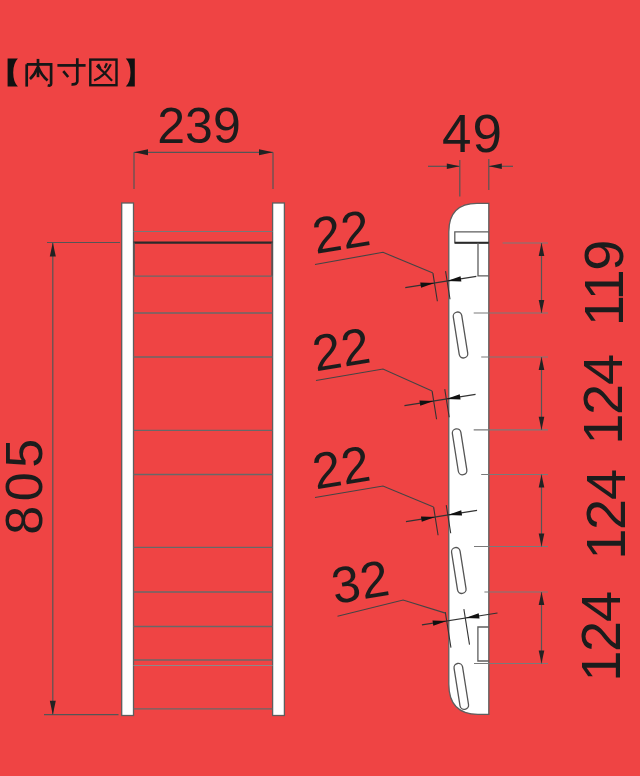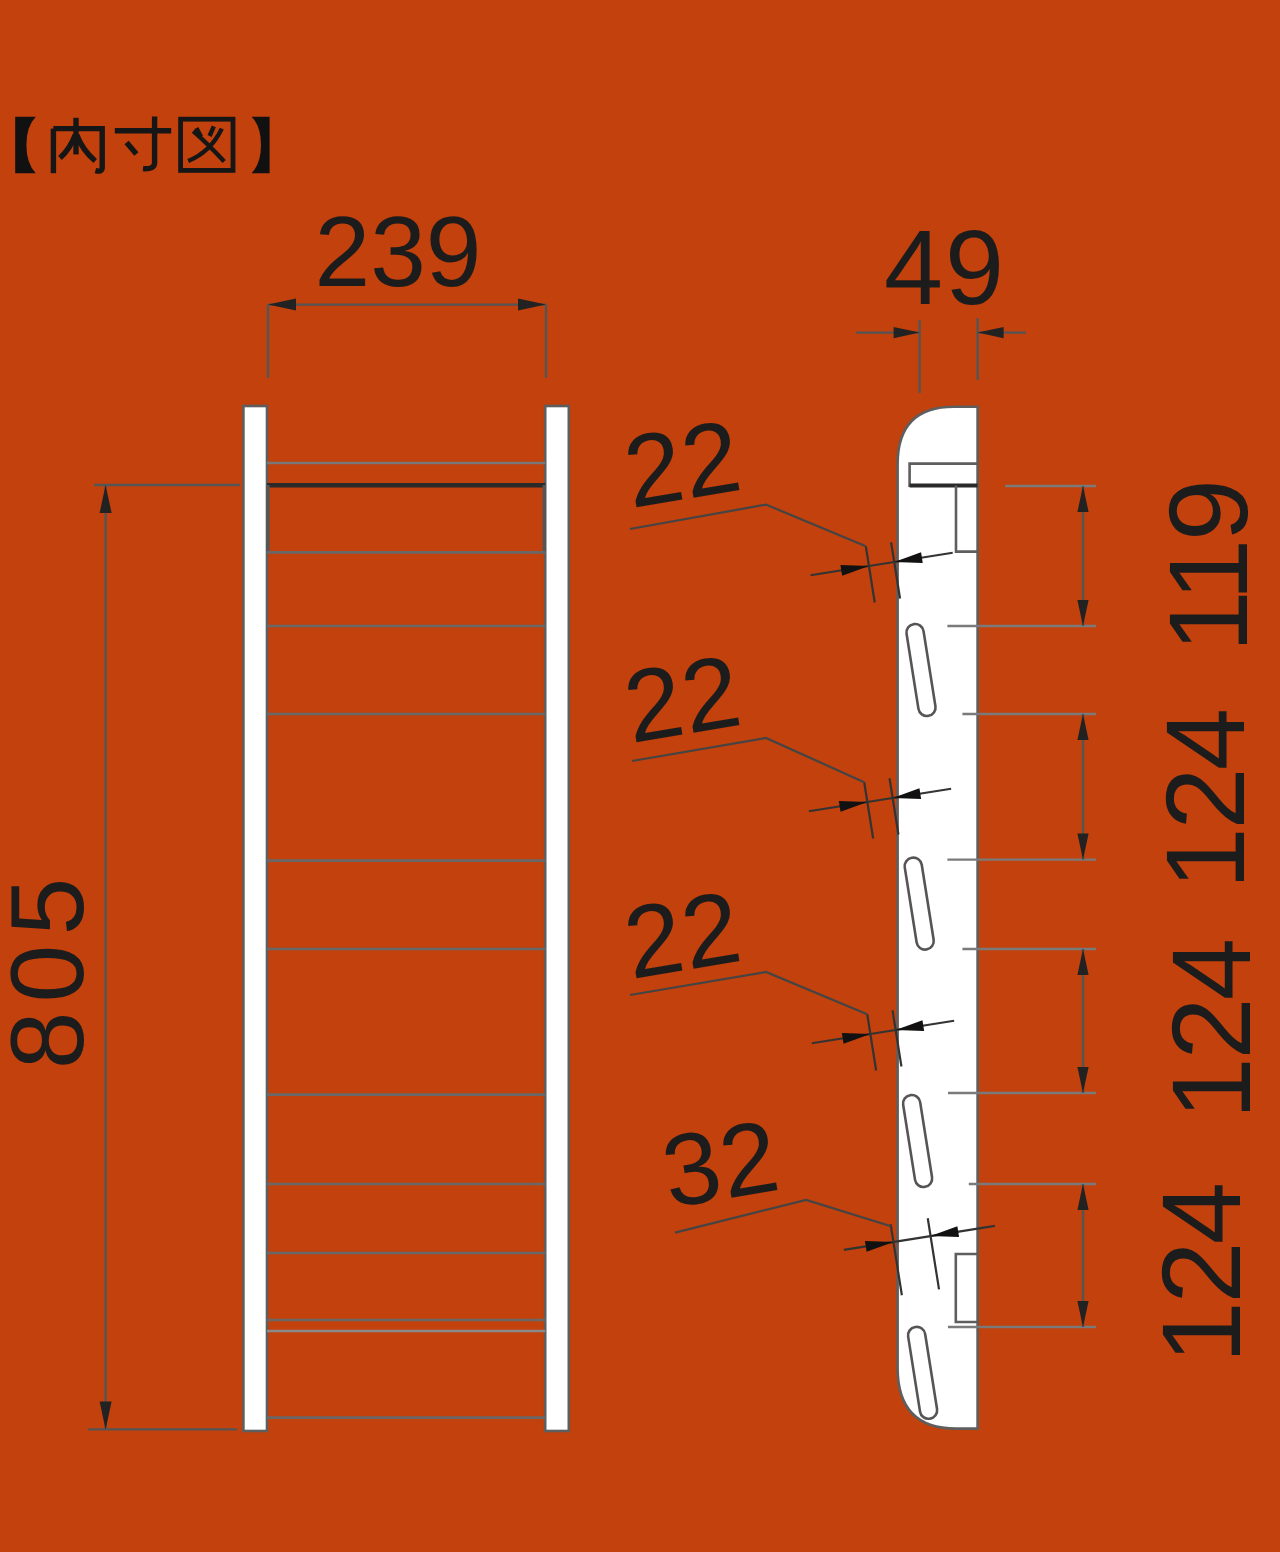--- a/index.html
+++ b/index.html
@@ -1,16 +1,16 @@
 <!DOCTYPE html>
 <html><head>
 <meta charset="utf-8">
 <style>
   html,body{margin:0;padding:0;background:#ffffff;}
-  #page{position:relative;width:640px;height:776px;background:#c2410c;overflow:hidden;}
+  #page{position:relative;width:640px;height:776px;background:#ef4444;overflow:hidden;}
   svg{display:block;}
   text{font-family:"Liberation Sans", sans-serif;fill:#1c1c1c;}
 </style>
 </head>
 <body>
 <div id="page">
 <svg width="640" height="776" viewBox="0 0 640 776">
 
 <g fill="#111">
   <path d="M7.6,58.4 H17.9 Q13.2,63.2 13.2,72.5 Q13.2,81.8 17.9,86.6 H7.6 Z"></path>

